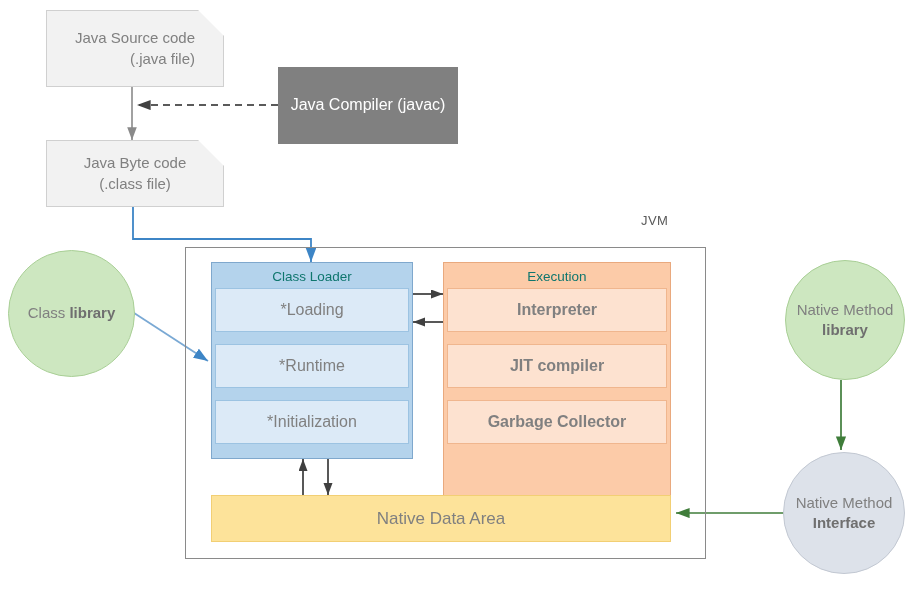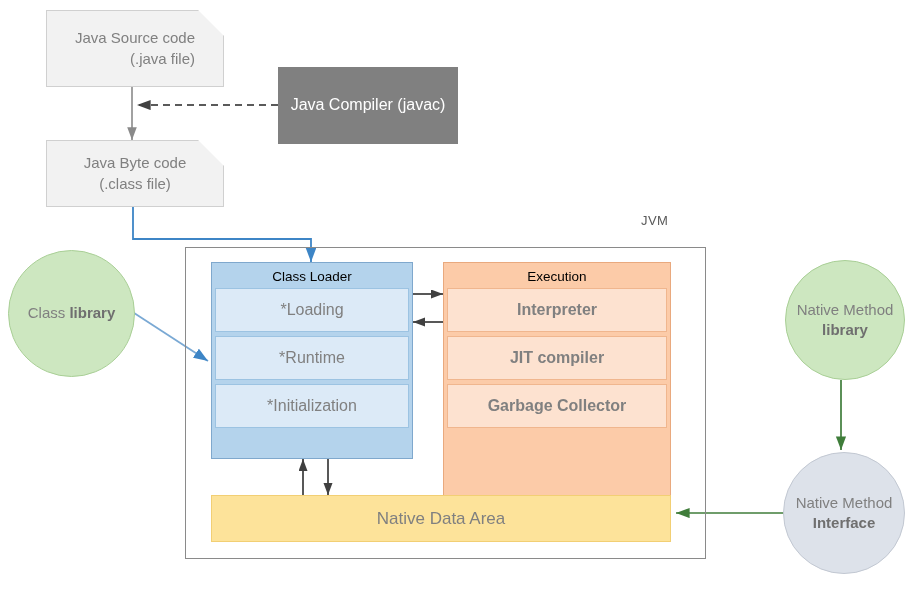--- a/index.html
+++ b/index.html
@@ -61,30 +61,30 @@
     box-sizing:border-box;
     padding:3px;
   }
   .panel.exec{
     border-color:#e9a97e;
     background:#fccba8;
   }
   .panel-title{
     text-align:center;
     font-size:13.5px;
-    color:#000000;
+    color:#0f766e;
     height:22px;
     line-height:22px;
   }
   .cell{
     background:#dceaf7;
     border:1px solid #9cc3e2;
     box-sizing:border-box;
     height:44px;
-    margin-bottom:4px;
+    margin-bottom:12px;
     display:flex;align-items:center;justify-content:center;
     font-size:16px;
     color:#808080;
   }
   .panel.exec .cell{
     background:#fde2d0;
     border-color:#f0b68e;
     font-weight:bold;
   }
   .cell:last-child{margin-bottom:0;}

